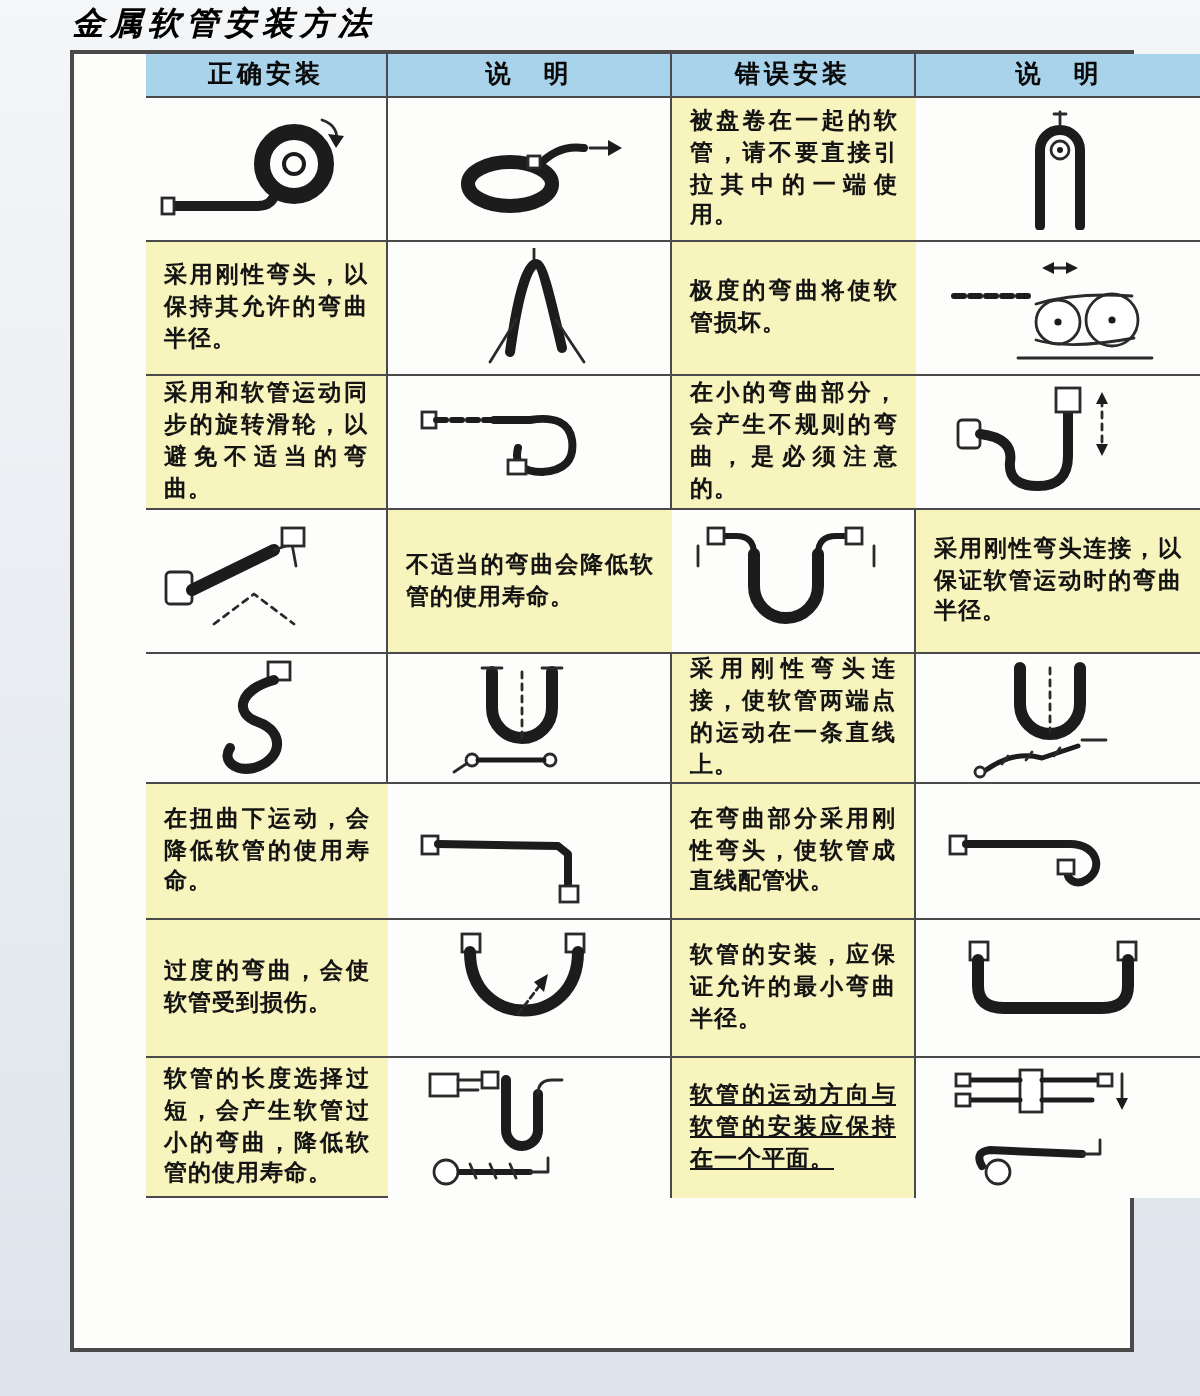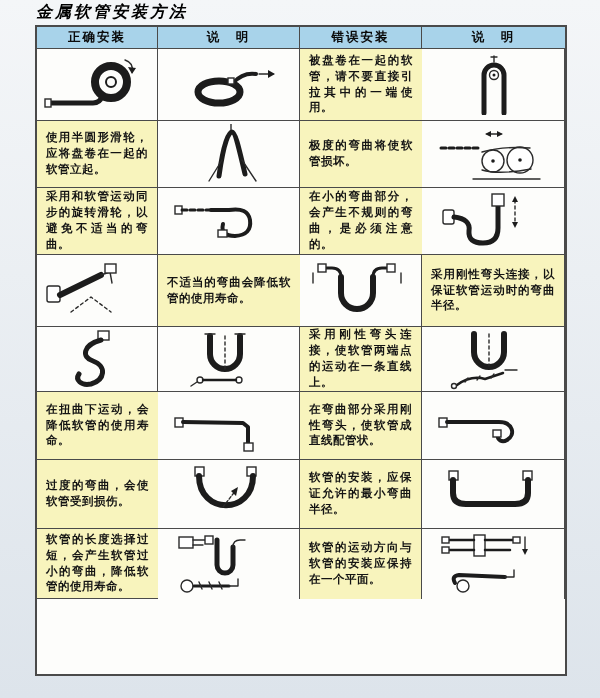--- a/index.html
+++ b/index.html
@@ -19,24 +19,25 @@
     font-family:Liberation Sans, sans-serif;
     font-weight:bold;font-style:italic;font-size:16px;letter-spacing:3px;color:#000;
   }
   .tbl{
     position:absolute;left:35px;top:25px;width:532px;
     border:2px solid var(--border);
     display:grid;
     grid-template-columns:121px 142px 122px 143px;
     grid-template-rows:22px 72px 67px 67px 72px 65px 68px 69px 70px 75px;
     background:var(--image-bg);
+    padding-left:36px;
   }
   .cell{border-right:1px solid var(--border);border-bottom:1px solid var(--border);overflow:hidden;}
   .c4{border-right:none;}
-  .rlast{border-bottom:none;}
+  .rlast{border-bottom:none;text-decoration:underline;}
   .hdr{
     background:var(--header-bg);
     display:flex;align-items:center;justify-content:center;
     font-weight:bold;font-size:12.5px;letter-spacing:2px;color:#0a0a0a;
   }
   .ic{background:var(--image-bg);display:flex;align-items:center;justify-content:center;}
   .dc{
     background:var(--desc-bg);
     display:flex;align-items:center;
     padding:4px 9px;
@@ -83,21 +84,21 @@
   <div class="cell dc c4">被盘卷在一起的软管，请不要直接引拉其中的一端使用。</div>
 
   <div class="cell ic">
     <svg width="112" height="60" viewBox="0 0 112 60">
       <path class="t" d="M57 1 V7 M54 2 H60"></path>
       <path class="h" stroke-width="5" d="M47 58 V20 A10 10 0 0 1 67 20 V58"></path>
       <circle class="fit" cx="57" cy="20" r="4.5"></circle>
       <circle class="dot" cx="57" cy="20" r="1.5"></circle>
     </svg>
   </div>
-  <div class="cell dc">使用半圆形滑轮，应将盘卷在一起的软管立起。</div>
+  <div class="cell dc">采用刚性弯头，以保持其允许的弯曲半径。</div>
   <div class="cell ic">
     <svg width="112" height="60" viewBox="0 0 112 60">
       <path class="t" d="M58 0 V6"></path>
       <path class="h" stroke-width="5" d="M46 52 C51 16 56 8 59 8 C62 8 65 20 72 50"></path>
       <path class="t" d="M36 57 L49 36 M83 57 L69 36"></path>
     </svg>
   </div>
   <div class="cell dc c4">极度的弯曲将使软管损坏。</div>
 
   <div class="cell ic">

